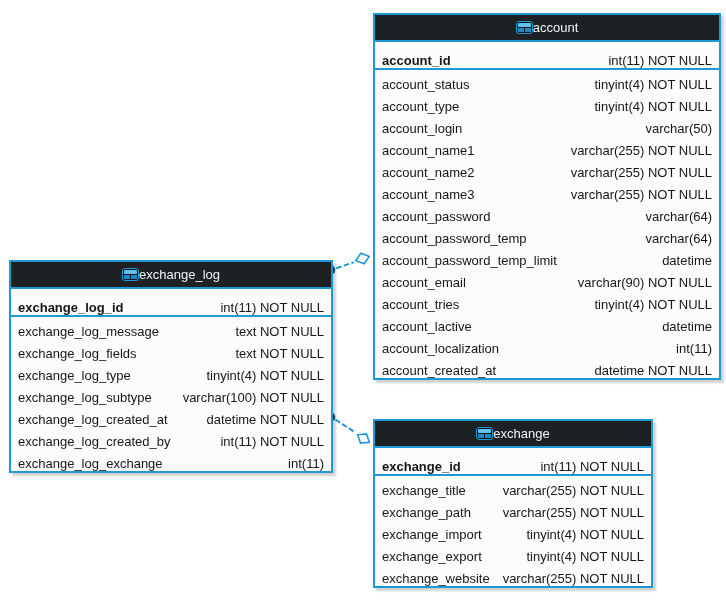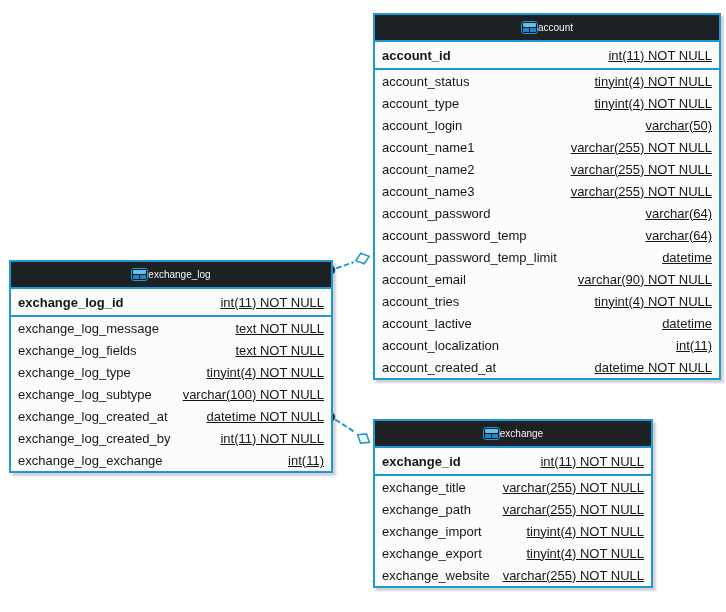--- a/index.html
+++ b/index.html
@@ -4,32 +4,32 @@
 <style>
   html,body{margin:0;padding:0;}
   body{font-family:"Liberation Sans","DejaVu Sans",sans-serif;background:#fff;}
   #canvas{position:relative;width:726px;height:612px;background:var(--canvas-bg,#fff);overflow:hidden;}
   #connectors{position:absolute;left:0;top:0;width:726px;height:612px;}
   #tables{position:absolute;left:0;top:0;width:100%;height:100%;pointer-events:none;}
   .table{position:absolute;border:2px solid var(--accent);background:var(--row-bg);
          box-shadow:3px 3px 2px rgba(0,0,0,0.18);pointer-events:auto;}
   .thead{display:flex;align-items:center;justify-content:center;height:25px;
          background:var(--header-bg);color:var(--header-text);
-         border-bottom:2px solid var(--accent);font-size:10px;}
+         border-bottom:2px solid var(--accent);font-size:13px;}
   .ticon{width:17px;height:13px;display:grid;grid-template-columns:1fr 1fr;
          grid-template-rows:4px 1fr;gap:1px;padding:1px;box-sizing:border-box;
          background:var(--icon-dark);border:1px solid var(--accent);border-radius:3px;}
   .ti-top{grid-column:1/3;background:var(--icon-light);border-radius:1px;}
   .ti-c1,.ti-c2{background:var(--icon-mid);}
-  .row{display:flex;justify-content:space-between;align-items:center;gap:8px;
+  .row{display:flex;justify-content:space-between;align-items:flex-end;gap:8px;
        height:22px;padding:0 7px;background:var(--row-bg);color:var(--row-text);
        font-size:13px;white-space:nowrap;}
   .pk{height:26px;border-bottom:2px solid var(--accent);}
   .pk .cname{font-weight:700;}
-  .ctype{text-align:right;text-decoration:underline;}
+  .ctype{text-align:right;}
   .pos-exchange_log{left:9px;top:260px;width:320px;}
   .pos-account{left:373px;top:13px;width:344px;}
   .pos-exchange{left:373px;top:419px;width:276px;}
   .rel-line{stroke:var(--accent);stroke-width:2;stroke-dasharray:4 4;fill:none;stroke-linecap:round;}
   .rel-dot{fill:var(--connector-dot);stroke:var(--accent);stroke-width:0.8;}
   .rel-diamond{fill:#ffffff;stroke:var(--accent);stroke-width:1.6;}
 </style>
 </head>
 <body>
 

